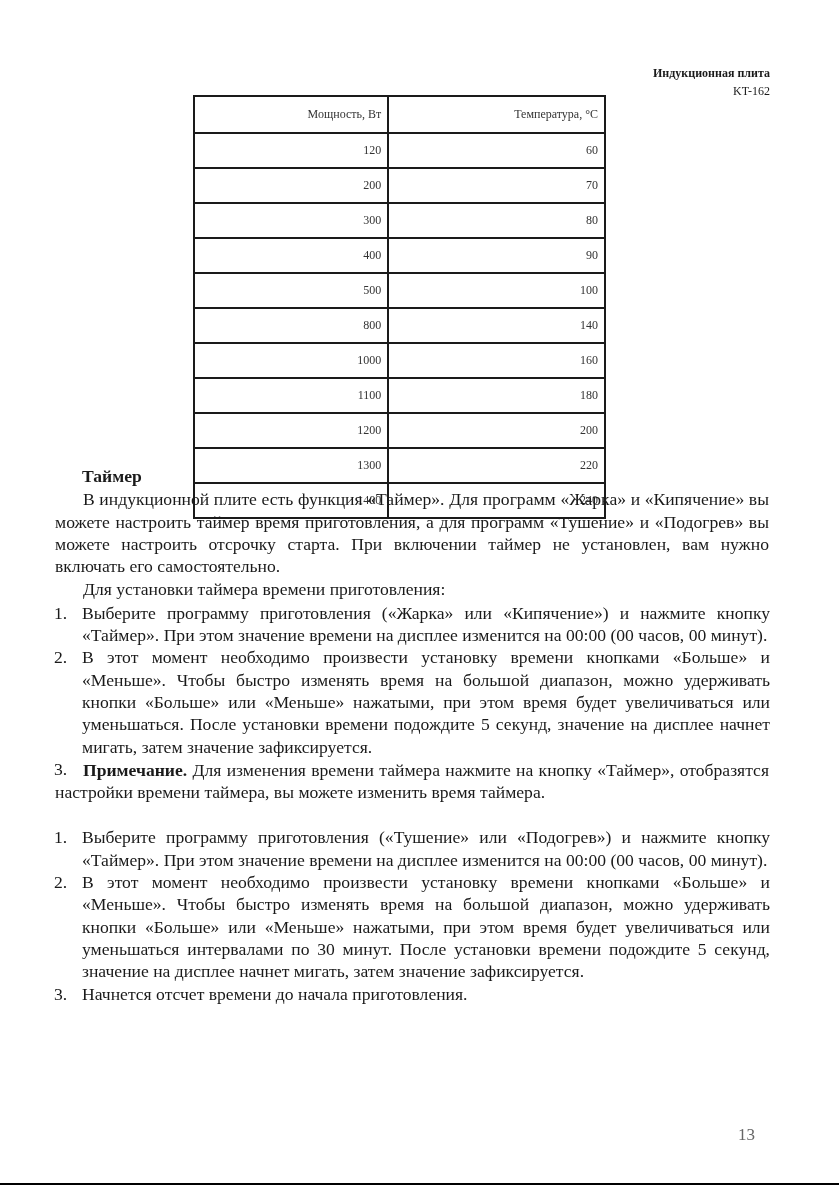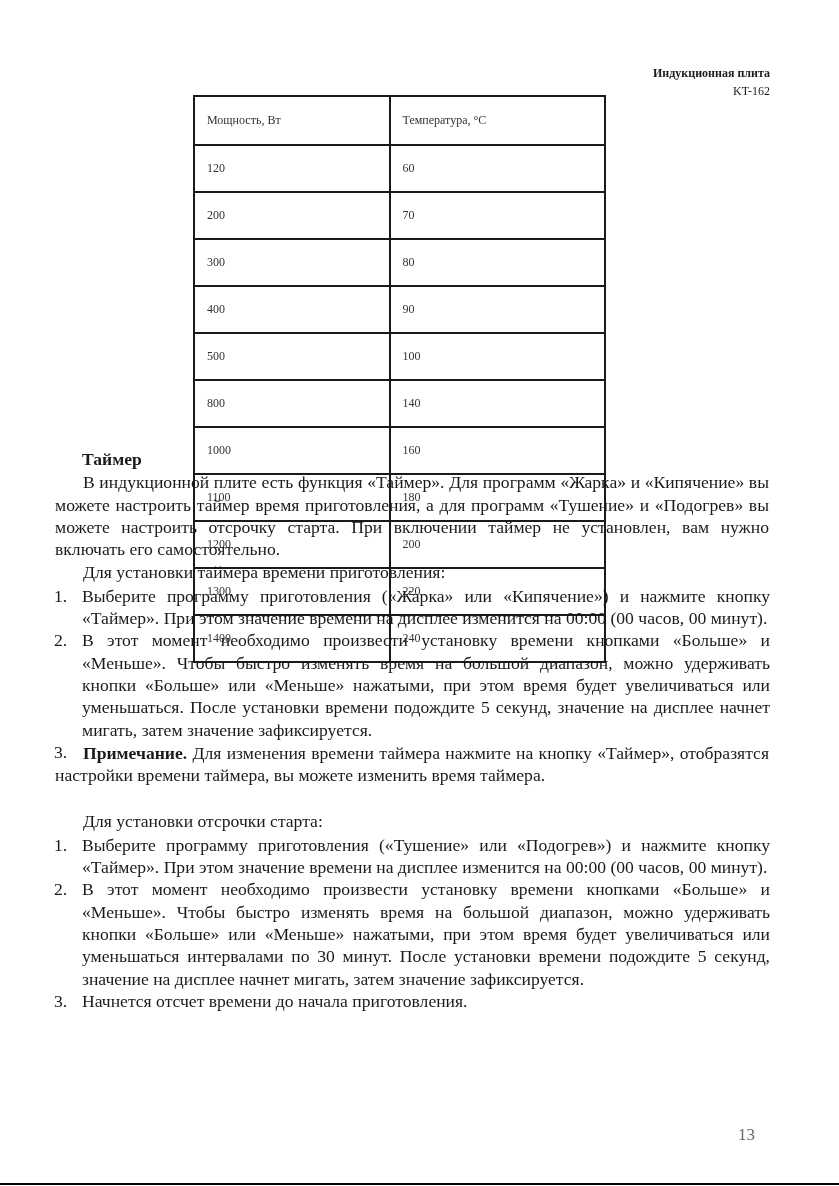--- a/index.html
+++ b/index.html
@@ -10,26 +10,26 @@
     .header {
       position: absolute; right: 69px; top: 64px; text-align: right;
       font-size: 12px; line-height: 18px;
     }
     .header .brand { font-weight: bold; }
     table.power {
       position: absolute; left: 193px; top: 95px; width: 413px;
       border-collapse: collapse; font-size: 12px;
     }
     table.power th, table.power td {
-      border: 2px solid #1a1a1a; text-align: left; height: 21px;
-      padding: 12px; font-weight: normal; color: #333;
+      border: 2px solid #1a1a1a; text-align: right; height: 21px;
+      padding: 6px; font-weight: normal; color: #333;
     }
     table.power th { height: 23px; }
     .body-text {
-      position: absolute; left: 54px; top: 448px; width: 716px;
+      position: absolute; left: 54px; top: 465px; width: 716px;
       font-size: 17.6px; line-height: 22.3px; text-align: justify;
     }
     .body-text p { margin: 1px; text-indent: 28px; }
     .body-text h2 { margin: 0; font-size: 17.6px; font-weight: bold; padding-left: 28px; line-height: 22.3px; }
     .body-text ol { margin: 0; padding: 0; list-style: none; }
     .body-text li { position: relative; padding-left: 28px; }
     .body-text li .num { position: absolute; left: 0; top: 0; }
     .body-text .spacer { height: 22px; }
     .body-text b { font-weight: bold; }
     .page-num {
@@ -109,21 +109,20 @@
   <p>Для установки таймера времени приготовления:</p>
   <ol>
     <li><span class="num">1.</span><span>Выберите программу приготовления («Жарка» или «Кипячение») и нажмите кнопку «Таймер». При этом значение времени на дисплее изменится на 00:00 (00 часов, 00 минут).</span></li>
     <li><span class="num">2.</span><span>В этот момент необходимо произвести установку времени кнопками «Больше» и «Меньше». Чтобы быстро изменять время на большой диапазон, можно удерживать кнопки «Больше» или «Меньше» нажатыми, при этом время будет увеличиваться или уменьшаться. После установки времени подождите 5 секунд, значение на дисплее начнет мигать, затем значение зафиксируется.</span></li>
     <li><span class="num">3.</span></li>
   </ol>
   <p><b>Примечание.</b><span> Для изменения времени таймера нажмите на кнопку «Таймер», отобразятся настройки времени таймера, вы можете изменить время таймера.</span></p>
 
   <div class="spacer"></div>
 
-  <p>Для установки отсрочки старта:</p>
   <ol>
     <li><span class="num">1.</span><span>Выберите программу приготовления («Тушение» или «Подогрев») и нажмите кнопку «Таймер». При этом значение времени на дисплее изменится на 00:00 (00 часов, 00 минут).</span></li>
     <li><span class="num">2.</span><span>В этот момент необходимо произвести установку времени кнопками «Больше» и «Меньше». Чтобы быстро изменять время на большой диапазон, можно удерживать кнопки «Больше» или «Меньше» нажатыми, при этом время будет увеличиваться или уменьшаться интервалами по 30 минут. После установки времени подождите 5 секунд, значение на дисплее начнет мигать, затем значение зафиксируется.</span></li>
     <li><span class="num">3.</span><span>Начнется отсчет времени до начала приготовления.</span></li>
   </ol>
 </div>
 
 <div class="page-num">13</div>
 <div class="bottom-rule"></div>
 

